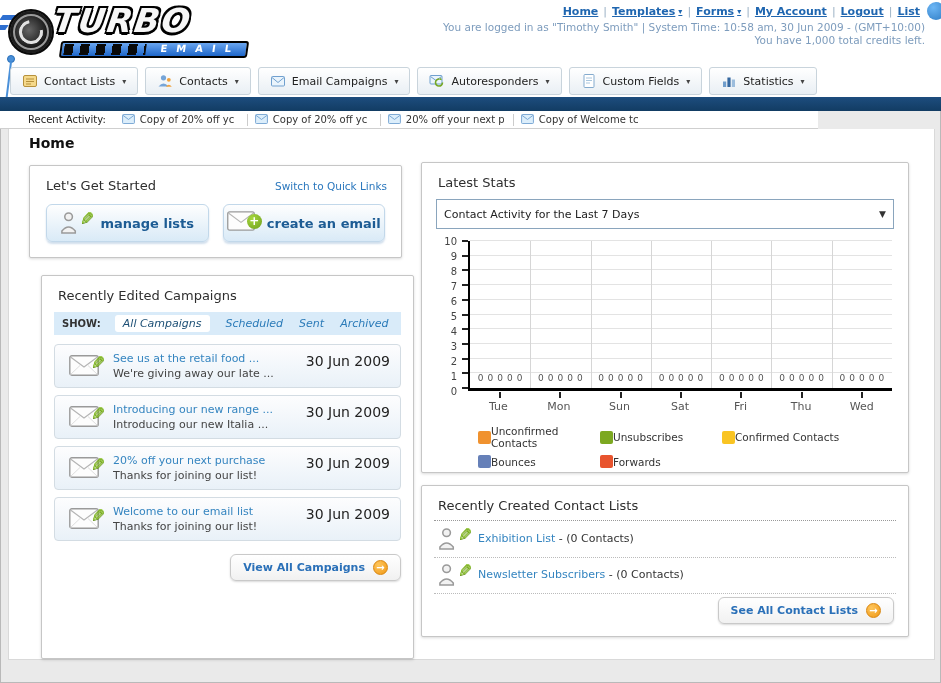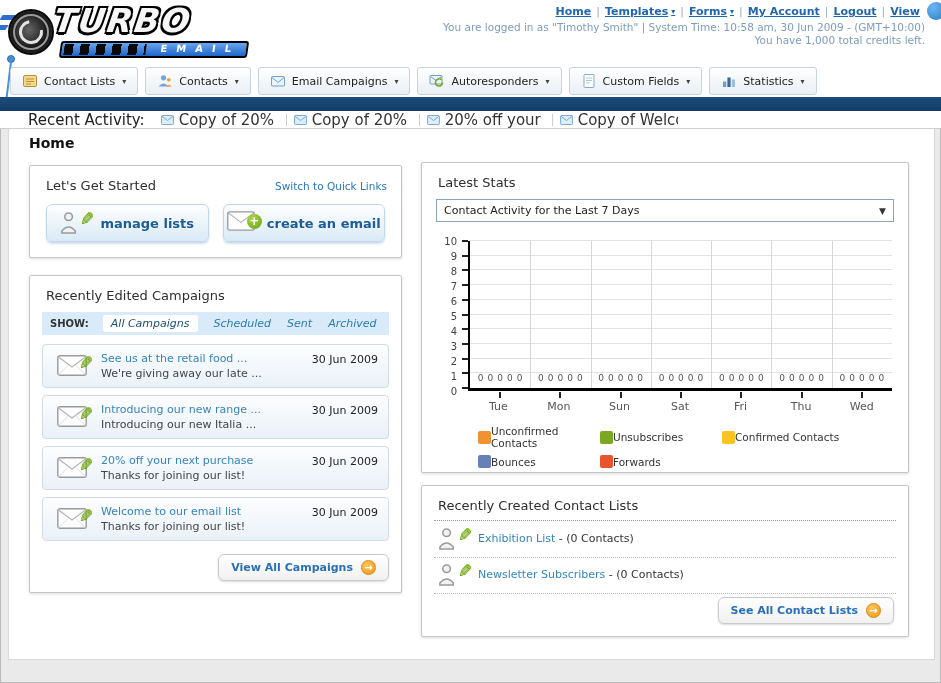--- a/index.html
+++ b/index.html
@@ -36,22 +36,22 @@
 
   
   .tabbar{position:absolute;top:67px;left:10px;display:flex;gap:7px;}
   .tab{height:28px;padding:0 11px;display:flex;align-items:center;gap:6px;border:1px solid #c9d4dc;border-radius:3px;
     background:linear-gradient(#ffffff,#e9eff4);font-size:11px;color:#222;cursor:pointer;white-space:nowrap;}
   .tabicon{display:inline-flex;width:16px;height:16px;}
   .tabcaret{font-size:8px;color:#444;margin-left:1px;}
   .navybar{position:absolute;top:97px;left:0;width:941px;height:14px;background:linear-gradient(#1d4d7e,#123c63);}
 
   
-  .activity{position:absolute;top:111px;left:0;width:941px;height:18px;background:#fff;border-bottom:1px solid #cfcfcf;
-    display:flex;align-items:center;padding-left:28px;font-size:15px;color:#222;}
+  .activity{position:absolute;top:111px;left:0;width:818px;height:18px;background:#fff;border-bottom:1px solid #cfcfcf;
+    display:flex;align-items:center;padding-left:28px;font-size:10px;color:#222;}
   .actlabel{margin-right:16px;}
   .actitem{display:flex;align-items:center;gap:5px;width:118px;overflow:hidden;white-space:nowrap;cursor:pointer;color:#333;}
   .actsep{width:1px;height:12px;background:#ccc;margin:0 7px;flex:none;}
 
   
   .content{position:absolute;top:129px;left:8px;width:927px;height:531px;background:#fff;
     border:1px solid #d9d9d9;border-top:none;}
   .pagetitle{position:absolute;top:6px;left:20px;font-size:14px;font-weight:bold;color:#111;}
 
   .panel{position:absolute;background:#fff;border:1px solid #c6c6c6;border-radius:2px;box-shadow:0 1px 3px rgba(0,0,0,.15);}
@@ -63,42 +63,42 @@
   .gsrow{position:absolute;top:38px;left:16px;right:16px;display:flex;gap:14px;}
   .gsbtn{flex:1;height:38px;display:flex;align-items:center;justify-content:center;gap:10px;border:1px solid #c2d8ea;border-radius:6px;
     background:linear-gradient(#fefefe,#d9eaf7);box-shadow:0 2px 2px rgba(120,160,200,.35);cursor:pointer;
     font-size:13px;font-weight:bold;color:#1d5c94;position:relative;}
   .gsicon{position:relative;width:30px;height:24px;display:inline-flex;}
   .pencil{position:absolute;right:-4px;top:-1px;font-size:17px;line-height:17px;color:#8cc32a;transform:scaleX(-1);text-shadow:0 1px 0 #5d8a12;}
   .pluscirc{position:absolute;right:-5px;top:3px;width:15px;height:15px;border-radius:50%;
     background:radial-gradient(circle at 35% 30%,#a6d83f,#6f9e1d);color:#fff;font-weight:bold;font-size:12px;line-height:14px;text-align:center;}
 
   
-  #panel-campaigns{left:20px;top:146px;width:373px;height:318px;}
+  #panel-campaigns{left:32px;top:146px;width:373px;height:384px;}
   .filterbar{position:absolute;top:36px;left:12px;right:12px;height:23px;background:#d9ebf9;display:flex;align-items:center;padding:0 8px;gap:14px;}
   .showlabel{font-size:10px;font-weight:bold;color:#333;}
   .filter{font-size:11px;color:#2a7ab8;cursor:pointer;}
   .filter.active{background:#fff;border-radius:3px;padding:2px 8px;color:#1c4f75;}
   .citems{position:absolute;top:68px;left:12px;right:12px;}
   .citem{position:relative;height:44px;margin-bottom:7px;border:1px solid #d3dce3;border-radius:4px;
     background:linear-gradient(180deg,#fdfdfe 0%,#e9f1f8 100%);padding:7px 86px 7px 58px;}
   .cicon{position:absolute;left:14px;top:10px;width:32px;height:24px;}
   .ctitle{font-size:11px;color:#3585c0;cursor:pointer;white-space:nowrap;overflow:hidden;}
   .csub{font-size:11px;color:#444;margin-top:2px;white-space:nowrap;overflow:hidden;}
-  .cdate{position:absolute;right:10px;top:8px;font-size:11px;color:#222;}
+  .cdate{position:absolute;right:10px;top:8px;font-size:14px;color:#222;}
   .viewall{position:absolute;right:12px;top:278px;}
   .whitebtn{display:inline-flex;align-items:center;gap:8px;padding:5px 12px;border:1px solid #c9c9c9;border-radius:6px;
     background:linear-gradient(#ffffff,#f1f1f1);box-shadow:0 1px 2px rgba(0,0,0,.15);cursor:pointer;
     font-size:11px;font-weight:bold;color:#2a70b8;}
   .gocircle{width:15px;height:15px;border-radius:50%;background:radial-gradient(circle at 35% 30%,#ffc65c,#ef9816);
     border:1px solid #d9860e;color:#fff;font-size:10px;line-height:14px;text-align:center;font-weight:bold;flex:none;}
 
   
   #panel-stats{left:412px;top:33px;width:488px;height:311px;}
-  .dd{position:absolute;top:36px;left:14px;right:14px;height:23px;border:1px solid #8aa5bd;background:#fff;
+  .dd{position:absolute;top:36px;left:14px;right:14px;height:30px;border:1px solid #8aa5bd;background:#fff;
     display:flex;align-items:center;justify-content:space-between;padding:6px 7px;font-size:11px;color:#222;cursor:pointer;}
   .ddcaret{font-size:9px;color:#333;}
   .chart{position:absolute;left:16px;right:16px;top:78px;}
   .ylabels{position:absolute;left:0;top:0;width:26px;height:150px;}
   .ylab{position:absolute;right:7px;font-size:10px;color:#444;}
   .plot{position:relative;margin-left:30px;height:150px;border-left:2px solid #000;border-bottom:3px solid #000;background:#fff;}
   .hgrid{position:absolute;left:0;right:0;height:1px;background:#e3e3e3;}
   .vgrid{position:absolute;top:0;bottom:0;width:1px;background:#d6d6d6;}
   .ytick{position:absolute;left:-8px;width:6px;height:2px;background:#222;}
   .xtick{position:absolute;bottom:-10px;width:2px;height:6px;background:#222;transform:translateX(-1px);}
@@ -154,21 +154,21 @@
         <span class="hsep">|</span>
         <span class="hlink">
           <span>My Account</span>
         </span>
         <span class="hsep">|</span>
         <span class="hlink">
           <span>Logout</span>
         </span>
         <span class="hsep">|</span>
         <span class="hlink">
-          <span>View</span>
+          <span>List</span>
         </span>
       </div>
     <div class="login1">You are logged in as "Timothy Smith" | System Time: 10:58 am, 30 Jun 2009 - (GMT+10:00)</div>
     <div class="login2">You have 1,000 total credits left.</div>
     <div class="chat-bubble"></div>
   </div>
 
   <div class="tabbar">
       <div class="tab">
         <span class="tabicon">

